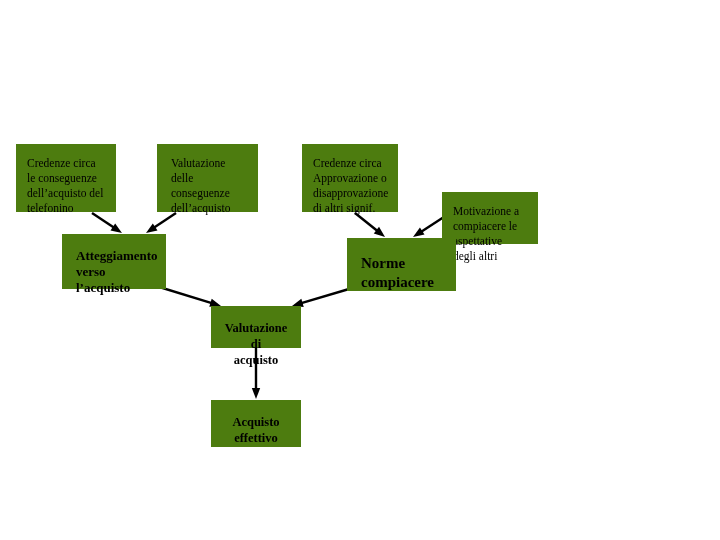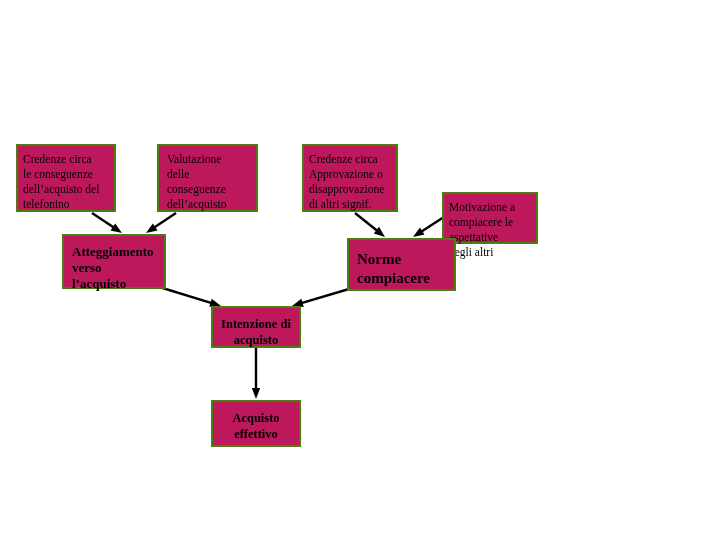--- a/index.html
+++ b/index.html
@@ -13,22 +13,22 @@
   #canvas {
     position: relative;
     width: 720px;
     height: 540px;
     background: #ffffff;
     overflow: hidden;
   }
   .node {
     position: absolute;
     box-sizing: border-box;
-    border: 2px solid #4d7c0f;
-    background: #be185d;
+    border: 6px solid #4d7c0f;
+    background: #4d7c0f;
     color: #000000;
     z-index: 3;
   }
   .node .txt {
     display: block;
     white-space: pre-line;
   }
   
   .node.belief {
     padding: 6px 5px 4px 5px;
@@ -135,21 +135,21 @@
 verso
 l’acquisto</span>
   </div>
 
   <div class="node construct big" style="left: 347px; top: 238px; width: 109px; height: 53px;">
     <span class="txt">Norme
 compiacere</span>
   </div>
 
   <div class="node outcome" style="left: 211px; top: 306px; width: 90px; height: 42px;">
-    <span class="txt">Intenzione di
+    <span class="txt">Valutazione di
 acquisto</span>
   </div>
 
   <div class="node outcome" style="left: 211px; top: 400px; width: 90px; height: 47px;">
     <span class="txt">Acquisto
 effettivo</span>
   </div>
 
 </div>
 

